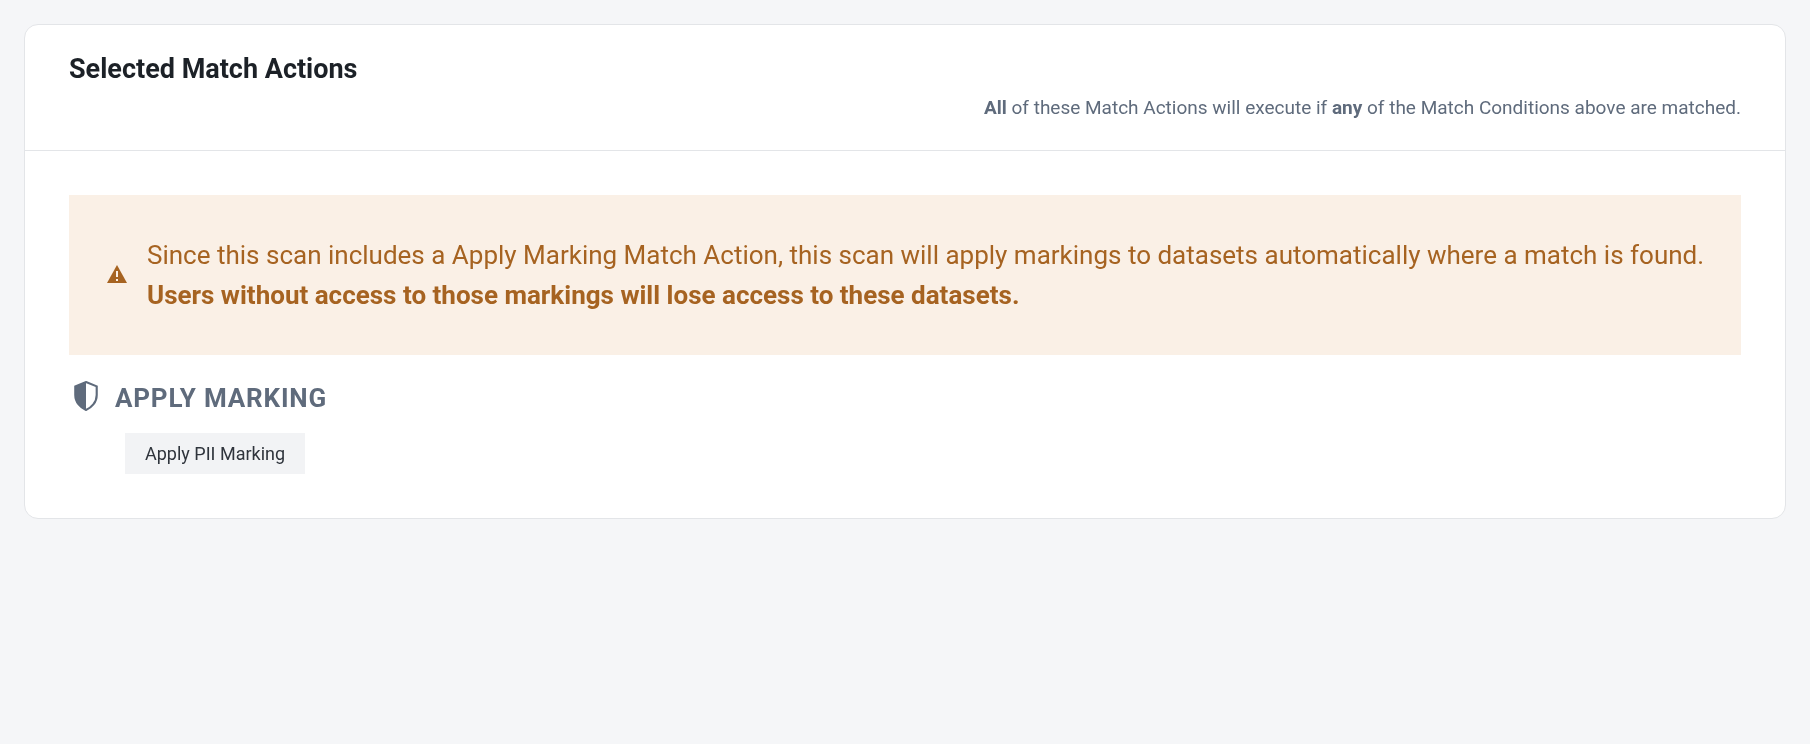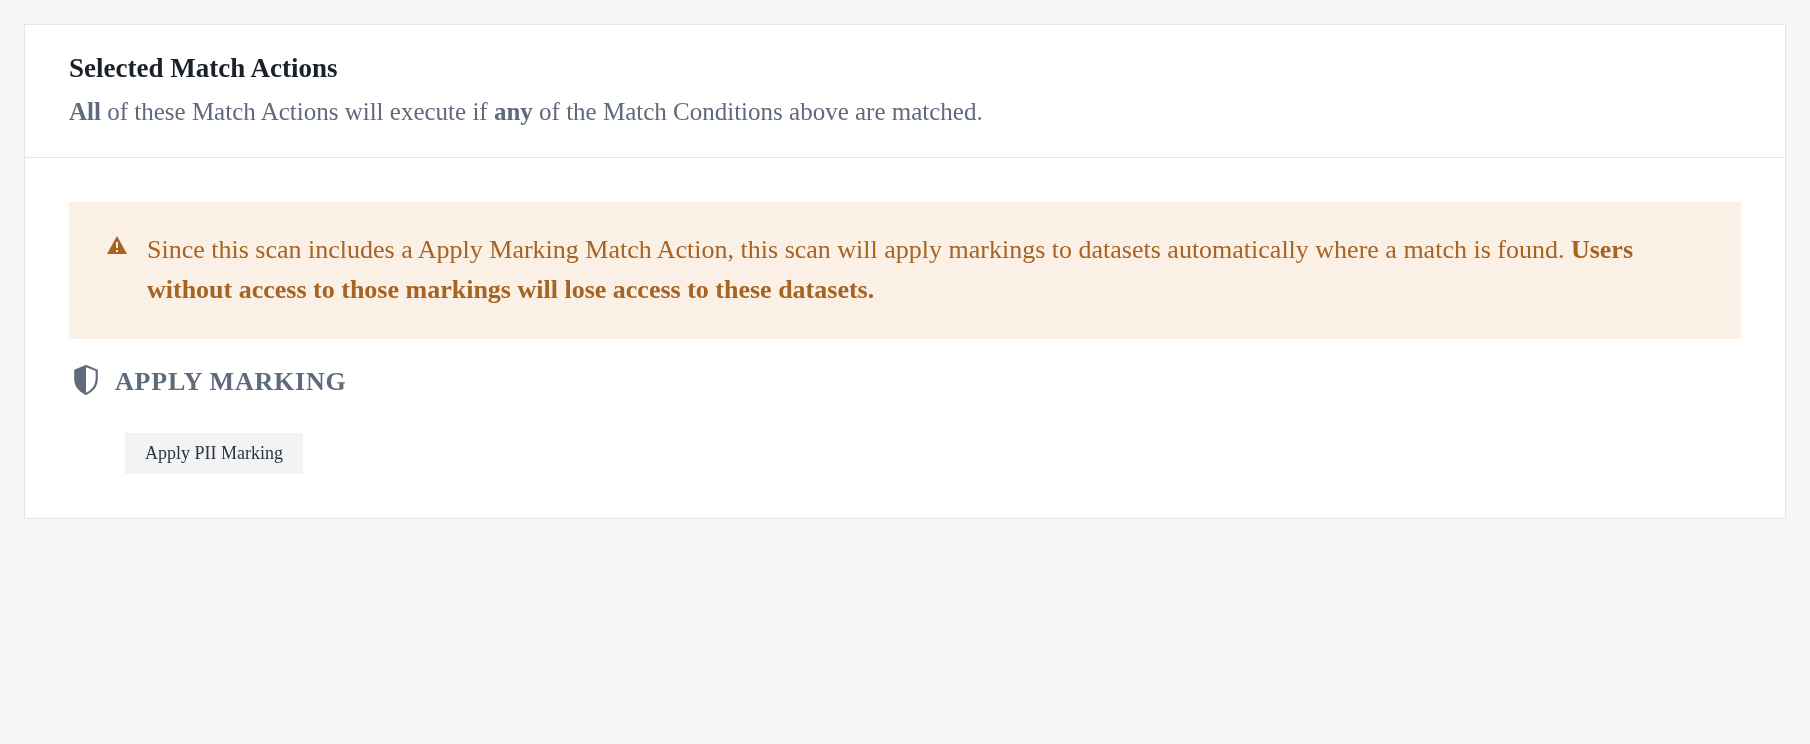--- a/index.html
+++ b/index.html
@@ -9,71 +9,71 @@
     }
     body {
       font-family: -apple-system, BlinkMacSystemFont, "Segoe UI", Roboto, Helvetica, Arial, sans-serif;
       background: #f5f6f8;
       padding: 24px;
       font-size: 16px;
     }
     .card {
       background: #ffffff;
       border: 1px solid #e3e5e8;
-      border-radius: 0;
+      border-radius: 14px;
       overflow: hidden;
-      font-family: Liberation Serif, serif;
     }
     .card-header {
       padding: 28px 44px 28px 44px;
       border-bottom: 1px solid #e3e5e8;
     }
     .card-title {
       font-size: 27px;
       font-weight: 700;
       color: #1c2127;
       margin-bottom: 10px;
     }
     .card-subtitle {
-      font-size: 25px;
+      font-size: 19px;
       color: #5f6b7c;
       line-height: 1.4;
+      text-align: right;
     }
     .card-subtitle strong {
       font-weight: 700;
       color: #5f6b7c;
     }
     .card-body {
       padding: 44px 44px 44px 44px;
     }
     .warning-banner {
       background: #faf0e6;
-      padding: 28px 36px;
+      padding: 40px 36px;
       display: flex;
       gap: 18px;
-      align-items: flex-start;
+      align-items: center;
       margin-bottom: 26px;
     }
     .warning-icon-wrap {
       flex-shrink: 0;
       margin-top: 4px;
     }
     .warning-text {
       font-size: 26px;
       color: #a66321;
       line-height: 1.55;
     }
     .warning-text strong {
       font-weight: 700;
     }
     .action-row {
       display: flex;
       align-items: center;
       gap: 16px;
-      margin-bottom: 34px;
+      margin-bottom: 18px;
       padding-left: 4px;
     }
     .shield-icon-wrap {
       flex-shrink: 0;
       color: #5f6b7c;
     }
     .action-label {
       font-size: 26px;
       font-weight: 700;
       letter-spacing: 0.8px;

